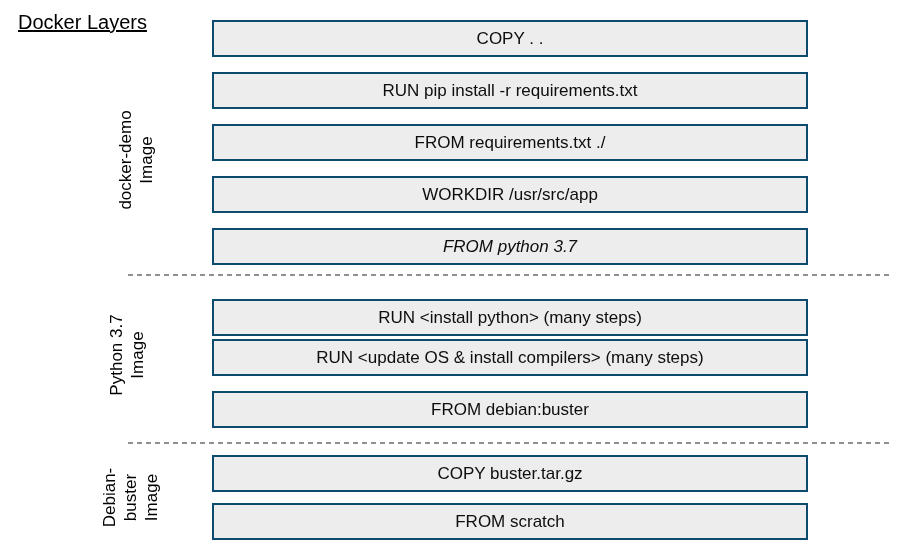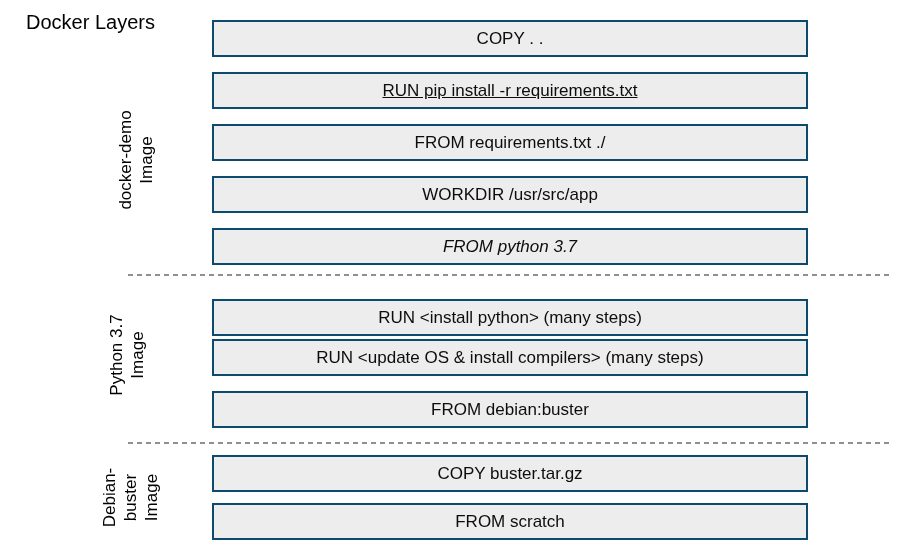--- a/index.html
+++ b/index.html
@@ -10,25 +10,26 @@
   }
   .canvas {
     position: relative;
     width: 901px;
     height: 552px;
     background: #ffffff;
     overflow: hidden;
   }
   .title {
     position: absolute;
-    left: 26px;
+    left: 18px;
     top: 11px;
     font-size: 20px;
     color: #000000;
     white-space: nowrap;
+    text-decoration: underline;
   }
   .layer {
     position: absolute;
     left: 212px;
     width: 596px;
     height: 37px;
     box-sizing: border-box;
     background: #ededed;
     border: 2px solid #0c4a6e;
     display: flex;
@@ -62,21 +63,21 @@
 
 <div class="canvas">
 
   <div class="title">Docker Layers</div>
 
   <div class="vlabel" style="left:51px; top:139px;">
     <span>docker-demo</span>
     <span>Image</span>
   </div>
   <div class="layer" style="top:20px;">COPY . .</div>
-  <div class="layer" style="top:72px;text-decoration:underline;">RUN pip install -r requirements.txt</div>
+  <div class="layer" style="top:72px;">RUN pip install -r requirements.txt</div>
   <div class="layer" style="top:124px;">FROM requirements.txt ./</div>
   <div class="layer" style="top:176px;text-align:right;">WORKDIR /usr/src/app</div>
   <div class="layer" style="top:228px;font-style:italic;">FROM python 3.7</div>
 
   <div class="divider" style="top:274px;"></div>
 
   <div class="vlabel" style="left:42px; top:334px;">
     <span>Python 3.7</span>
     <span>Image</span>
   </div>

